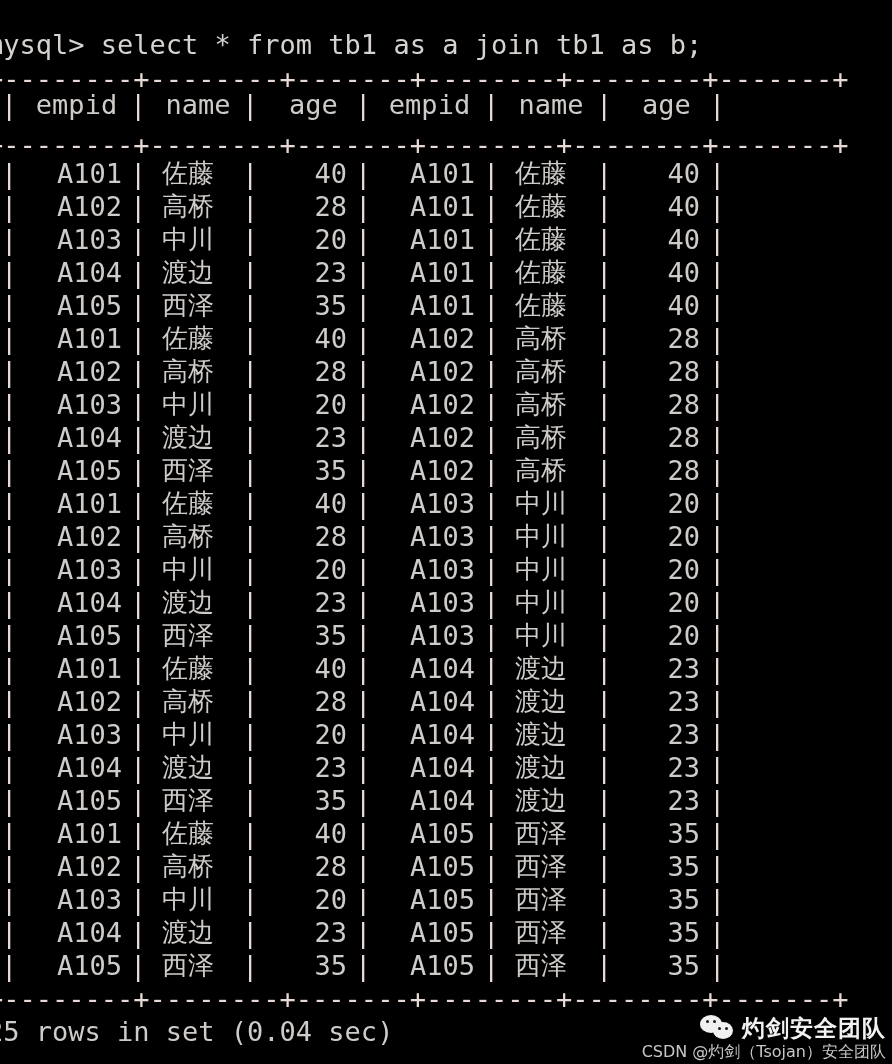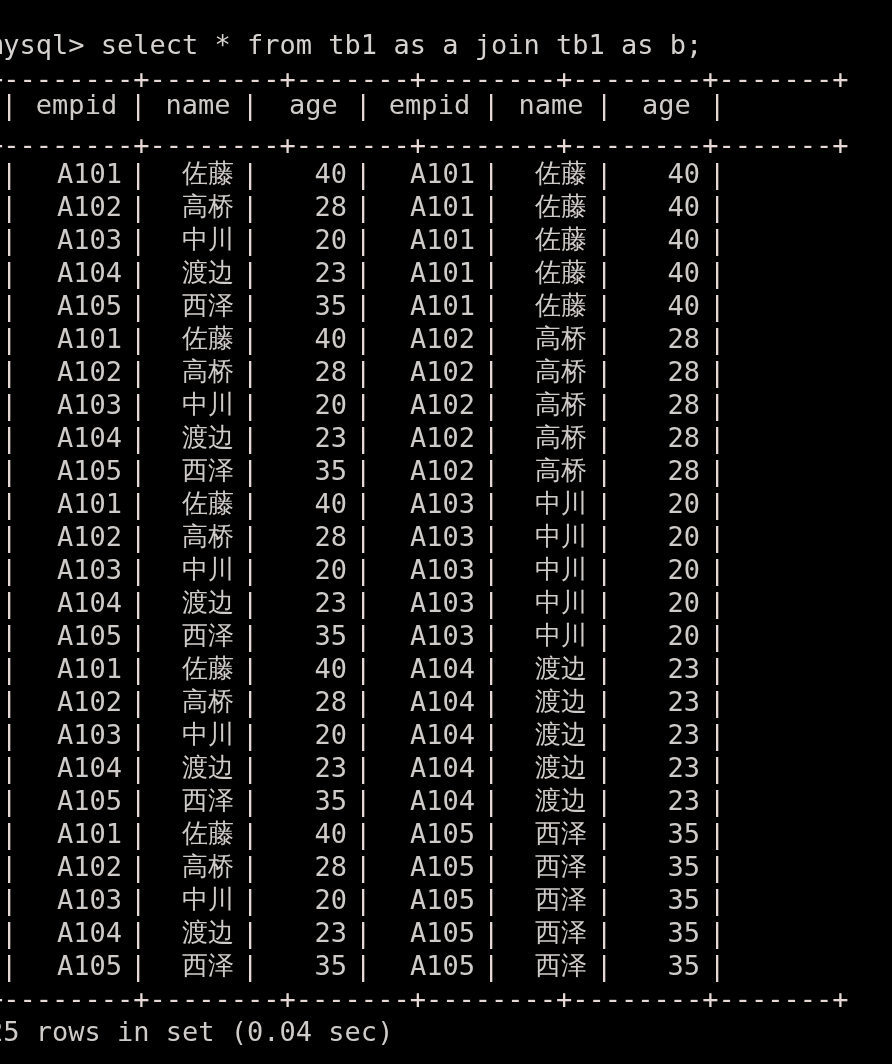--- a/index.html
+++ b/index.html
@@ -70,20 +70,21 @@
   .row .cell {
     position: absolute;
     top: 0;
     text-align: right;
     font-size: 27px;
     color: #cfcbc8;
   }
   .row .cell.cjk {
     font-family: "DejaVu Sans", "Liberation Sans", sans-serif;
     font-size: 26px;
+    text-align: center;
   }
   .row .cell.hdr {
     text-align: center;
   }
 
   
   .b0 { left: 1px; }
   .b1 { left: 130px; }
   .b2 { left: 242px; }
   .b3 { left: 355px; }
@@ -225,14 +226,28 @@
       <div class="row"><span class="bar b0">|</span><span class="bar b1">|</span><span class="bar b2">|</span><span class="bar b3">|</span><span class="bar b4">|</span><span class="bar b5">|</span><span class="bar b6">|</span><span class="cell c-empid-a">A102</span><span class="cell c-name-a cjk">高桥</span><span class="cell c-age-a">28</span><span class="cell c-empid-b">A105</span><span class="cell c-name-b cjk">西泽</span><span class="cell c-age-b">35</span></div>
       <div class="row"><span class="bar b0">|</span><span class="bar b1">|</span><span class="bar b2">|</span><span class="bar b3">|</span><span class="bar b4">|</span><span class="bar b5">|</span><span class="bar b6">|</span><span class="cell c-empid-a">A103</span><span class="cell c-name-a cjk">中川</span><span class="cell c-age-a">20</span><span class="cell c-empid-b">A105</span><span class="cell c-name-b cjk">西泽</span><span class="cell c-age-b">35</span></div>
       <div class="row"><span class="bar b0">|</span><span class="bar b1">|</span><span class="bar b2">|</span><span class="bar b3">|</span><span class="bar b4">|</span><span class="bar b5">|</span><span class="bar b6">|</span><span class="cell c-empid-a">A104</span><span class="cell c-name-a cjk">渡边</span><span class="cell c-age-a">23</span><span class="cell c-empid-b">A105</span><span class="cell c-name-b cjk">西泽</span><span class="cell c-age-b">35</span></div>
       <div class="row"><span class="bar b0">|</span><span class="bar b1">|</span><span class="bar b2">|</span><span class="bar b3">|</span><span class="bar b4">|</span><span class="bar b5">|</span><span class="bar b6">|</span><span class="cell c-empid-a">A105</span><span class="cell c-name-a cjk">西泽</span><span class="cell c-age-a">35</span><span class="cell c-empid-b">A105</span><span class="cell c-name-b cjk">西泽</span><span class="cell c-age-b">35</span></div>
     </div>
 
   <div id="rule-bottom" class="term-line rule">+--------+--------+-------+--------+--------+-------+</div>
 
   <div id="footer-line" class="term-line footer">25 rows in set (0.04 sec)</div>
 
+  <div id="watermark">
+    <div id="wm-top">
+      <span class="wechat-icon">
+        <span class="bub1"></span>
+        <span class="bub2"></span>
+        <span class="d d1"></span>
+        <span class="d d2"></span>
+        <span class="d d3"></span>
+        <span class="d d4"></span>
+      </span>
+      <span id="wm-brand">灼剑安全团队</span>
+    </div>
+    <div id="wm-sub">CSDN @灼剑（Tsojan）安全团队</div>
+  </div>
 
 </div>
 
 </body></html>

